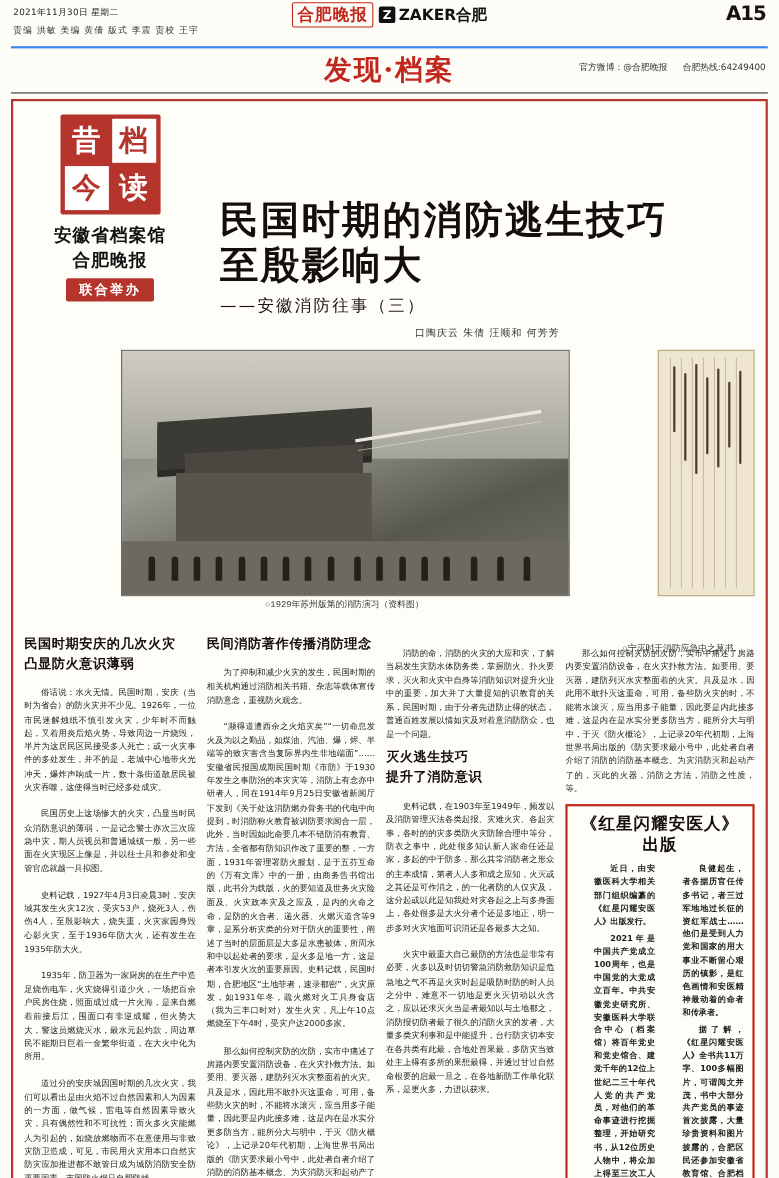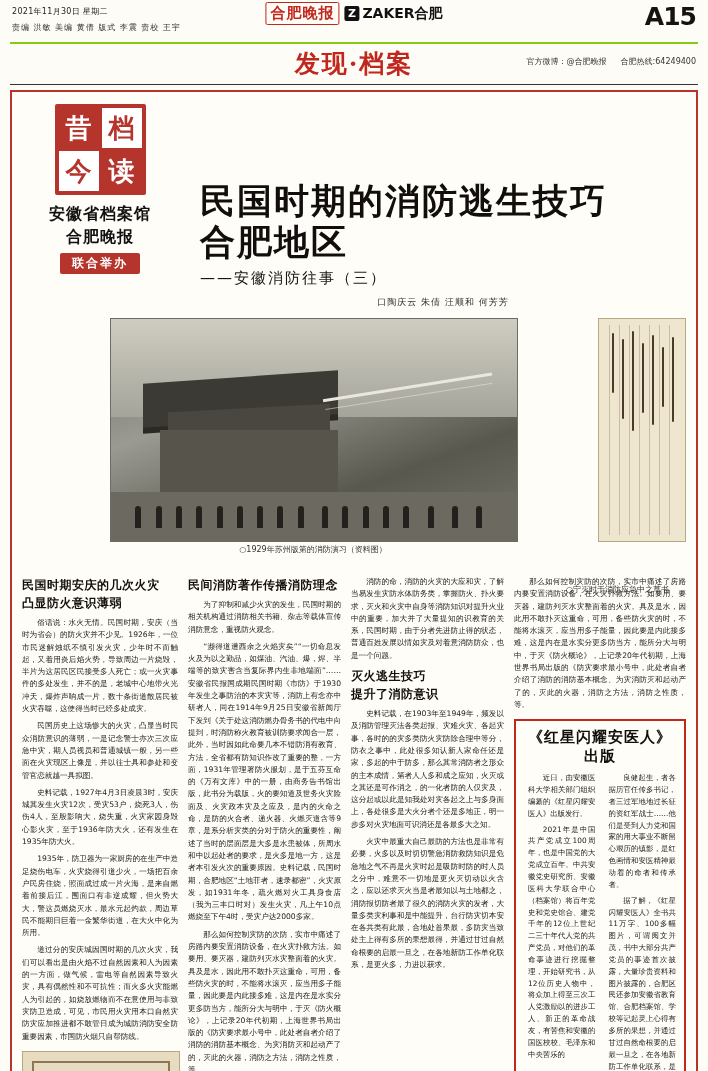--- a/index.html
+++ b/index.html
@@ -4,35 +4,35 @@
 <style>
   html,body{margin:0;padding:0;}
   body{
     width:708px;height:1071px;background:#fdfcf7;
     font-family:"DejaVu Sans","Liberation Sans",sans-serif;
     color:#17120f;overflow:hidden;
   }
   .page{position:relative;width:708px;height:1071px;box-sizing:border-box;padding:0 10px;}
 
   
-  .masthead{position:relative;height:42px;border-bottom:2px solid #84cc16;}
+  .masthead{position:relative;height:42px;border-bottom:2px solid #3b82f6;}
   .mh-date{position:absolute;left:2px;top:6px;font-size:8px;color:#222;letter-spacing:.3px;}
   .mh-editors{position:absolute;left:2px;top:22px;font-size:8px;color:#333;letter-spacing:1px;}
   .mh-logo{position:absolute;left:50%;top:2px;transform:translateX(-50%);display:flex;align-items:center;gap:5px;}
   .mh-logo .hflogo{
     font-size:15px;font-weight:bold;color:#c1271d;letter-spacing:1px;
     border:1px solid #c1271d;padding:1px 4px;border-radius:2px;
     font-family:"DejaVu Sans","Liberation Sans",sans-serif;
   }
   .mh-logo .zk{display:flex;align-items:center;gap:3px;font-size:14px;font-weight:bold;color:#111;}
   .mh-logo .zk .zmark{
     display:inline-block;width:15px;height:15px;background:#111;color:#fff;
     font-size:11px;line-height:15px;text-align:center;border-radius:2px;font-weight:bold;
   }
-  .mh-page{position:absolute;right:2px;top:2px;font-size:25px;font-weight:bold;letter-spacing:-1px;text-align:right;}
+  .mh-page{position:absolute;right:2px;top:2px;font-size:18px;font-weight:bold;letter-spacing:-1px;text-align:right;}
 
   
   .sectionband{position:relative;height:40px;border-bottom:1px solid #333;}
   .sb-title{
     position:absolute;left:50%;top:3px;transform:translateX(-50%);
     font-size:25px;font-weight:bold;color:#c1271d;letter-spacing:2px;
     font-family:"DejaVu Serif","Liberation Serif",serif;
   }
   .sb-right{position:absolute;right:2px;top:12px;font-size:8px;color:#333;display:flex;gap:14px;}
 
@@ -75,21 +75,21 @@
     font-family:"DejaVu Serif","Liberation Serif",serif;
   }
   .headline .h2{
     font-size:35px;font-weight:bold;letter-spacing:2px;line-height:1.18;color:#120e0c;
     font-family:"DejaVu Serif","Liberation Serif",serif;
   }
   .headline .sub{margin-top:6px;font-size:15px;letter-spacing:2px;color:#1a1512;}
   .byline{position:absolute;left:178px;top:196px;right:0;text-align:center;font-size:9px;color:#333;letter-spacing:1px;}
 
   
-  .photostrip{position:relative;height:242px;margin-top:6px;}
+  .photostrip{position:relative;height:242px;margin-top:6px;font-family:Liberation Mono, monospace;}
   .photo-main{
     position:absolute;left:88px;top:0;width:406px;height:222px;
     background:linear-gradient(160deg,#6e6e68 0%,#9a9a92 35%,#58584f 70%,#74746c 100%);
     overflow:hidden;border:1px solid #6d6d66;
   }
   .photo-main .sky{position:absolute;left:0;top:0;width:100%;height:44%;background:linear-gradient(#cfcdc2,#a5a49a);}
   .photo-main .roof{
     position:absolute;left:8%;top:26%;width:48%;height:20%;
     background:#3c3a34;transform:skewY(-4deg);box-shadow:0 6px 0 #2c2a26;
   }
@@ -120,42 +120,42 @@
   .col{width:160px;}
   .col.c1{width:156px;}
   .col.c2{width:156px;}
   .col.c3{width:156px;}
   .col.c4{width:172px;}
   h3.sh{
     font-size:12px;font-weight:bold;letter-spacing:.5px;line-height:1.5;margin:0 0 5px 0;
     font-family:"DejaVu Serif","Liberation Serif",serif;color:#140f0d;
   }
   p.bt{
-    font-size:7.6px;line-height:1.62;text-align:justify;margin:0 0 5px 0;color:#22201d;
+    font-size:7.6px;line-height:1.62;text-align:justify;margin:12px 0 5px 0;color:#22201d;
     text-indent:2em;
   }
 
   
   .docphoto{
     margin-top:8px;width:156px;height:195px;background:#e7dcc2;border:1px solid #b9a77f;
     position:relative;overflow:hidden;
   }
   .docphoto .inner{position:absolute;left:9px;top:9px;right:9px;bottom:9px;border:2px double #8d7650;}
 
   
   .redbox{
     border:2px solid #c1271d;padding:7px 8px;box-sizing:border-box;margin-top:8px;background:#fffdf8;
   }
   .redbox .rtitle{
     text-align:center;font-size:15px;font-weight:bold;color:#120e0c;letter-spacing:1px;
     font-family:"DejaVu Serif","Liberation Serif",serif;margin-bottom:6px;
   }
   .redbox .rcols{display:flex;gap:9px;}
   .redbox .rcol{width:79px;}
-  .redbox p{font-size:7.4px;line-height:1.6;text-align:justify;margin:0 0 4px 4px;text-indent:2em;color:#22201d;}
+  .redbox p{font-size:7.4px;line-height:1.6;text-align:justify;margin:0 0 4px 16px;text-indent:2em;color:#22201d;font-weight:bold;}
 </style>
 </head>
 <body>
 
 <div class="page">
 
   <div class="masthead">
     <div class="mh-date">2021年11月30日 星期二</div>
     <div class="mh-editors">责编 洪敏   美编 黄倩   版式 李震   责校 王宇</div>
     <div class="mh-logo">
@@ -190,21 +190,21 @@
         <div class="org">
           <span class="ln">安徽省档案馆</span>
           <span class="ln">合肥晚报</span>
         </div>
         <div class="joint">联合举办</div>
       </div>
 
 
       <div class="headline">
         <div class="h1">民国时期的消防逃生技巧</div>
-        <div class="h2">合肥地区</div>
+        <div class="h2">至殷影响大</div>
         <div class="sub">——安徽消防往事（三）</div>
       </div>
       <div class="byline">口陶庆云  朱倩  汪顺和  何芳芳</div>
     </div>
 
     <div class="photostrip">
       <div class="photo-main">
         <div class="sky"></div>
         <div class="roof"></div>
         <div class="roof2"></div>

